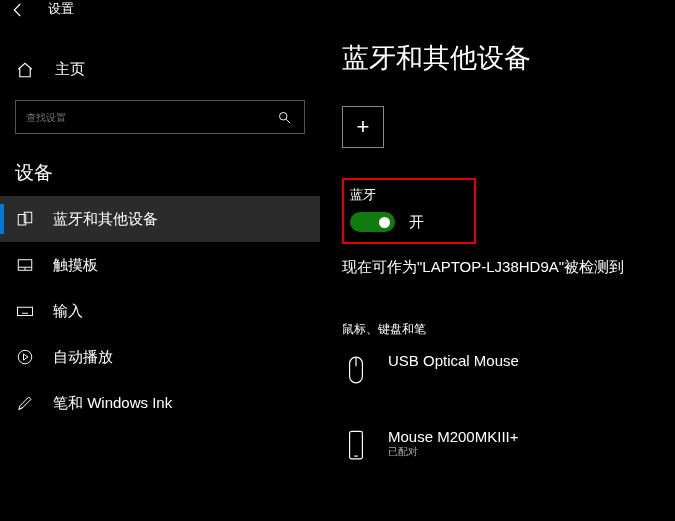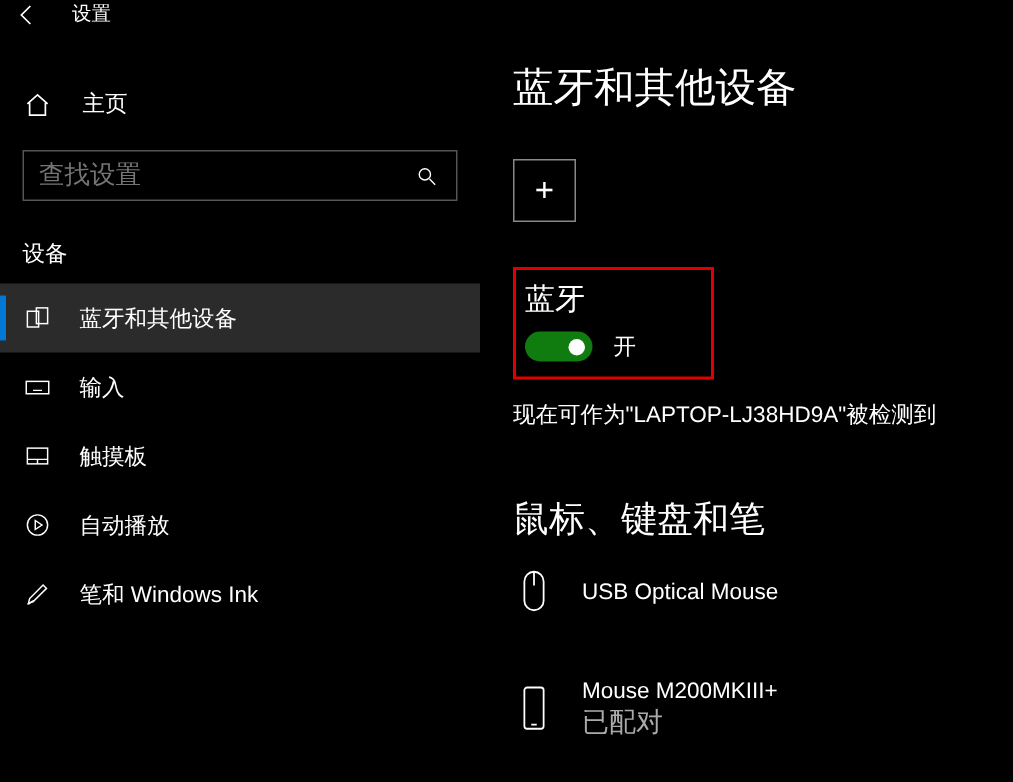--- a/index.html
+++ b/index.html
@@ -48,27 +48,27 @@
     align-items: center;
     padding: 0 10px;
     color: #aaa;
     justify-content: space-between;
   }
   .search-box input {
     background: transparent;
     border: none;
     outline: none;
     color: #fff;
-    font-size: 17px;
+    font-size: 10px;
     width: 90%;
     font-family: inherit;
   }
   .section-head {
     padding: 18px 15px 10px 15px;
-    font-size: 15px;
+    font-size: 19px;
   }
   .nav-item {
     display: flex;
     align-items: center;
     gap: 18px;
     padding: 13px 15px 13px 15px;
     cursor: pointer;
     position: relative;
   }
   .nav-item.selected {
@@ -112,21 +112,21 @@
     font-size: 22px;
     font-weight: 200;
   }
   .highlight-box {
     border: 2px solid #e00000;
     padding: 6px 50px 10px 6px;
     display: inline-block;
     margin-bottom: 14px;
   }
   .bt-label {
-    font-size: 20px;
+    font-size: 13px;
     margin-bottom: 8px;
   }
   .toggle-row {
     display: flex;
     align-items: center;
     gap: 14px;
   }
   .toggle {
     width: 45px; height: 20px;
     border-radius: 10px;
@@ -140,38 +140,38 @@
     width: 11px; height: 11px;
     background: #fff;
     border-radius: 50%;
     right: 5px; top: 4.5px;
   }
   .status-line {
     font-size: 15px;
     margin-bottom: 44px;
   }
   .section-title {
-    font-size: 24px;
+    font-size: 12px;
     font-weight: 400;
     margin-bottom: 14px;
   }
   .device-row {
     display: flex;
-    align-items: center;
+    align-items: flex-start;
     gap: 18px;
     margin-bottom: 40px;
   }
   .device-icon {
     width: 28px; height: 36px;
     display: flex;
     align-items: center; justify-content: center;
   }
   .device-text .sub {
     color: #aaa;
-    font-size: 18px;
+    font-size: 10px;
   }
   svg { stroke: #fff; fill: none; }
 </style>
 </head>
 <body>
 
 <div class="left">
   <div class="titlebar">
     <span class="back-arrow">
       <svg width="18" height="18" viewBox="0 0 24 24" stroke-width="1.5">
@@ -206,49 +206,49 @@
     <span class="icon">
       <svg width="18" height="18" viewBox="0 0 24 24" stroke-width="1.3">
           <rect x="3" y="6" width="10" height="14"></rect>
           <rect x="11" y="3" width="10" height="14"></rect>
         </svg>
     </span>
     <span>蓝牙和其他设备</span>
   </div>
 
 
+
+  <div class="nav-item">
+    <span class="icon">
+      <svg width="18" height="18" viewBox="0 0 24 24" stroke-width="1.3">
+          <rect x="3" y="5" width="18" height="14"></rect>
+          <line x1="3" y1="15" x2="21" y2="15"></line>
+          <line x1="12" y1="15" x2="12" y2="19"></line>
+        </svg>
+    </span>
+    <span>触摸板</span>
+  </div>
 
   <div class="nav-item">
     <span class="icon">
       <svg width="18" height="18" viewBox="0 0 24 24" stroke-width="1.3">
           <rect x="2" y="7" width="20" height="11"></rect>
           <line x1="6" y1="11" x2="6" y2="11" stroke-width="2"></line>
           <line x1="10" y1="11" x2="10" y2="11" stroke-width="2"></line>
           <line x1="14" y1="11" x2="14" y2="11" stroke-width="2"></line>
           <line x1="18" y1="11" x2="18" y2="11" stroke-width="2"></line>
           <line x1="8" y1="15" x2="16" y2="15"></line>
         </svg>
     </span>
     <span>输入</span>
   </div>
 
   <div class="nav-item">
     <span class="icon">
       <svg width="18" height="18" viewBox="0 0 24 24" stroke-width="1.3">
-          <rect x="3" y="5" width="18" height="14"></rect>
-          <line x1="3" y1="15" x2="21" y2="15"></line>
-          <line x1="12" y1="15" x2="12" y2="19"></line>
-        </svg>
-    </span>
-    <span>触摸板</span>
-  </div>
-
-  <div class="nav-item">
-    <span class="icon">
-      <svg width="18" height="18" viewBox="0 0 24 24" stroke-width="1.3">
           <circle cx="12" cy="12" r="9"></circle>
           <path d="M10 8 L16 12 L10 16 Z"></path>
         </svg>
     </span>
     <span>自动播放</span>
   </div>
 
   <div class="nav-item">
     <span class="icon">
       <svg width="18" height="18" viewBox="0 0 24 24" stroke-width="1.3">

